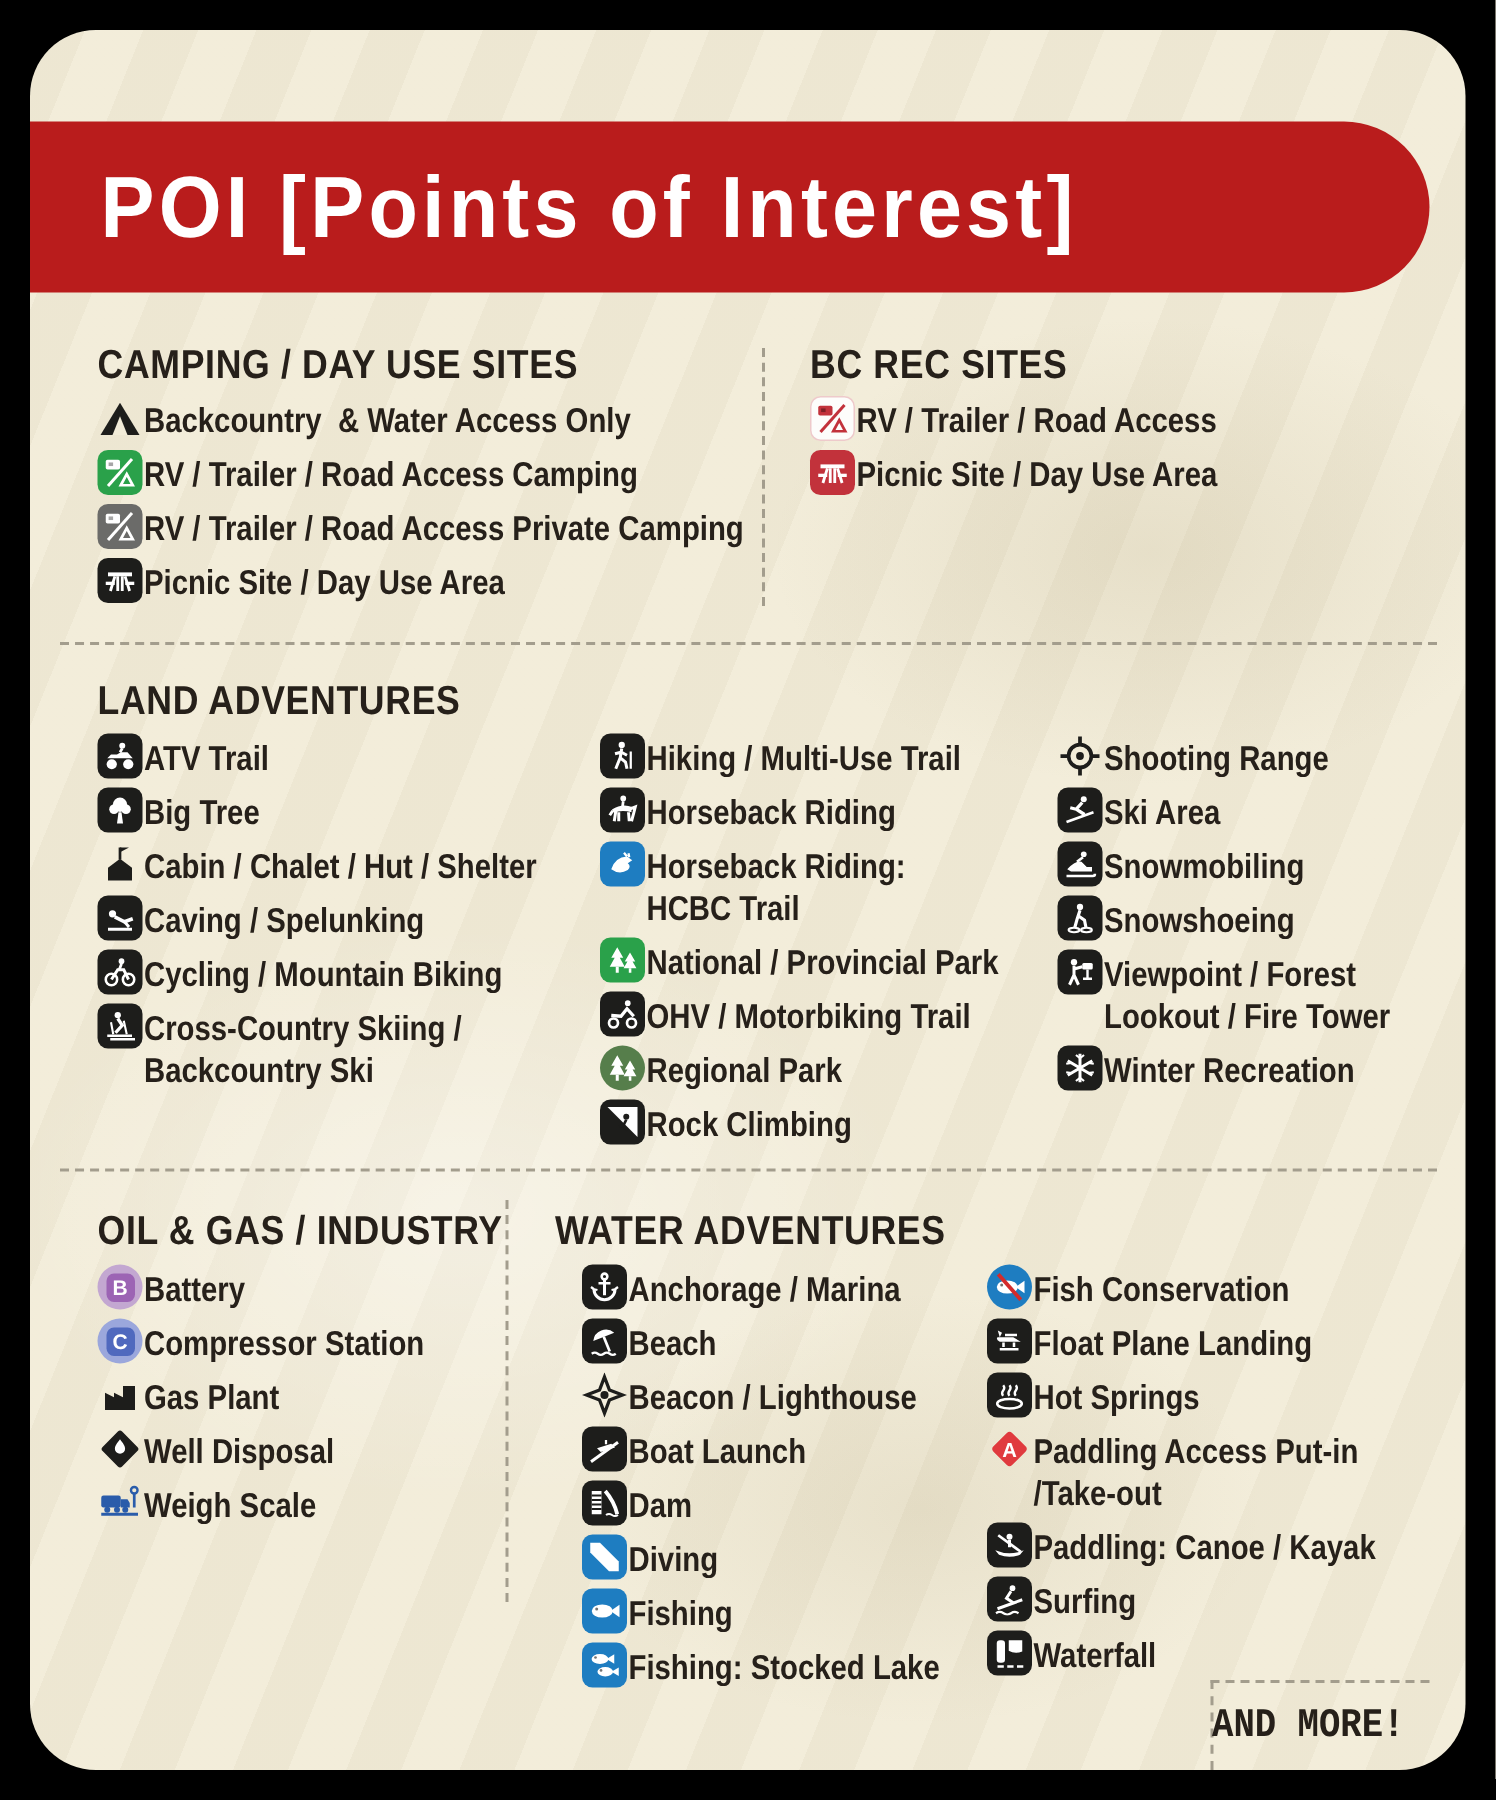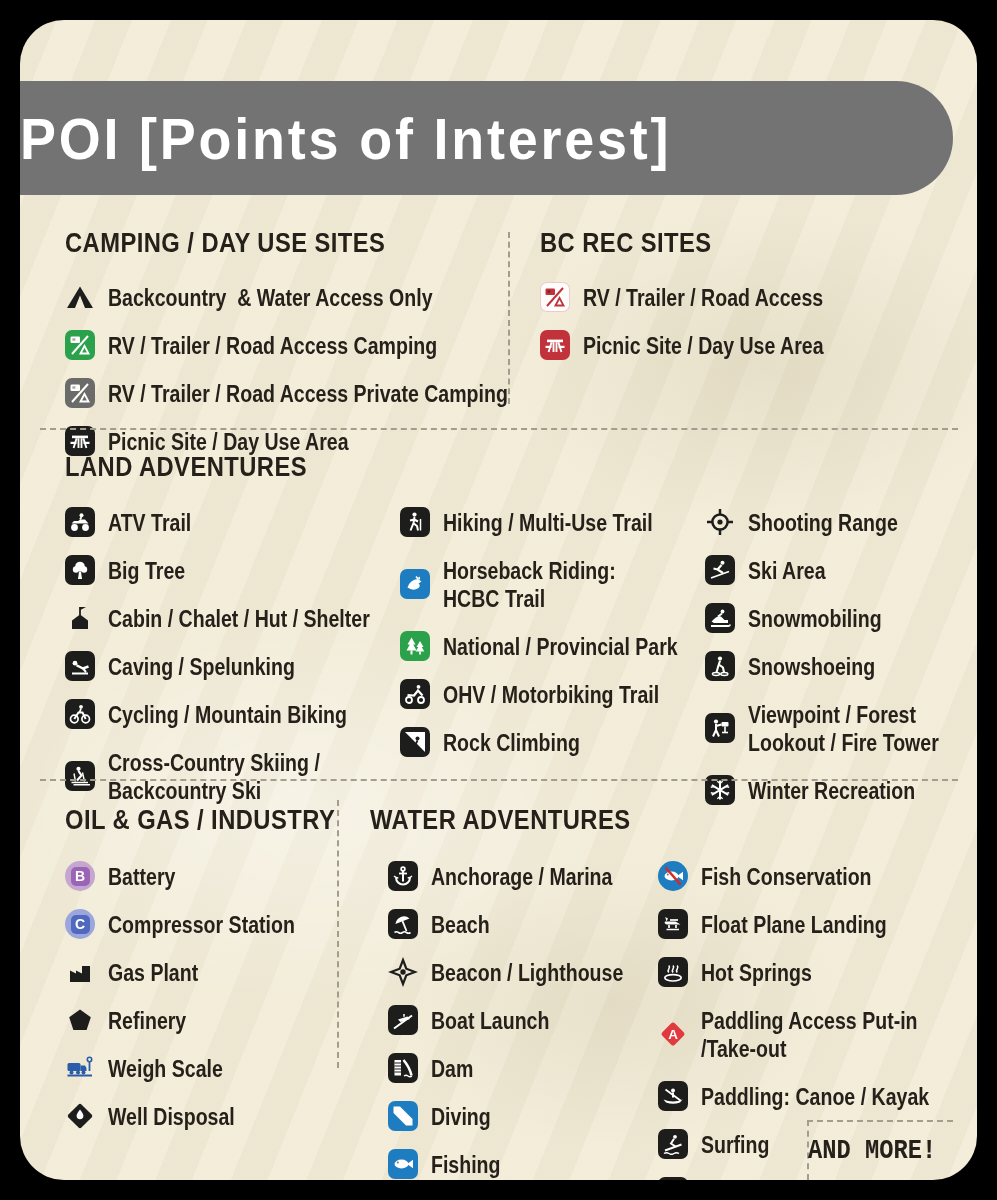--- a/index.html
+++ b/index.html
@@ -15,34 +15,34 @@
     content:""; position:absolute; inset:0; pointer-events:none;
     background:
       radial-gradient(420px 260px at 78% 30%, rgba(167,152,110,.16), transparent 60%),
       radial-gradient(500px 320px at 30% 68%, rgba(255,255,255,.35), transparent 60%),
       radial-gradient(380px 240px at 62% 85%, rgba(167,152,110,.14), transparent 60%),
       repeating-linear-gradient(112deg, rgba(120,105,70,.04) 0 34px, rgba(255,255,255,.05) 34px 70px);
   }
 
   .banner{
     position:absolute; left:20px; top:81px; width:933px; height:114px;
-    background:#737373; border-radius:0 57px 57px 0;
-    display:flex; align-items:center; 
+    background:#b91c1c; border-radius:0 57px 57px 0;
+    display:flex; align-items:center; padding-left:47px;
   }
   .banner-title{
     font-size:58px; font-weight:700; color:#fff; letter-spacing:3px;
     white-space:pre; transform:scaleX(.93); transform-origin:left center;
   }
 
   .sec-title{
     position:absolute; font-size:27px; font-weight:700; color:#26201a;
     letter-spacing:.5px; white-space:pre; transform:scaleX(.88); transform-origin:left top;
   }
   .items{ position:absolute; }
-  .row{ display:flex; align-items:center; gap:13px; margin-bottom:6px; min-height:30px;margin-top:18px; }
+  .row{ display:flex; align-items:flex-start; gap:1px; margin-bottom:6px; min-height:30px; }
   .label{
     font-size:23px; line-height:28px; font-weight:700; color:#26201a;
     white-space:pre; transform:scaleX(.85); transform-origin:left top; padding-top:2px;
   }
 
   .icon{ flex:0 0 30px; width:30px; height:30px; display:flex; align-items:center; justify-content:center; }
   .tile{ border-radius:7px; background:#1d1d1b; color:#fff; }
   .t-green{ background:#2aa14a; } .t-gray{ background:#6b6b69; }
   .t-red{ background:#c2323b; } .t-blue{ background:#1e7dc1; }
   .t-white{ background:#fdfdfb; color:#c2323b; box-shadow:inset 0 0 0 1px rgba(194,50,59,.25); }
@@ -401,20 +401,28 @@
   <div class="items" style="left:380px; top:469px; width:300px;">
     <div class="row">
       <span class="icon tile">
           <svg width="22" height="22" viewBox="0 0 22 22">
             <use href="#s-hike"></use>
           </svg>
         </span>
       <span class="label">Hiking / Multi-Use Trail</span>
     </div>
     <div class="row">
+      <span class="icon tile">
+          <svg width="22" height="22" viewBox="0 0 22 22">
+            <use href="#s-horse"></use>
+          </svg>
+        </span>
+      <span class="label">Horseback Riding</span>
+    </div>
+    <div class="row">
       <span class="icon tile t-blue">
           <svg width="22" height="22" viewBox="0 0 22 22">
             <use href="#s-hcbc"></use>
           </svg>
         </span>
       <span class="label">Horseback Riding:
 HCBC Trail</span>
     </div>
     <div class="row">
       <span class="icon tile t-green">
@@ -424,20 +432,28 @@
         </span>
       <span class="label">National / Provincial Park</span>
     </div>
     <div class="row">
       <span class="icon tile">
           <svg width="22" height="22" viewBox="0 0 22 22">
             <use href="#s-ohv"></use>
           </svg>
         </span>
       <span class="label">OHV / Motorbiking Trail</span>
+    </div>
+    <div class="row">
+      <span class="icon tile t-circle t-rpark">
+          <svg width="22" height="22" viewBox="0 0 22 22">
+            <use href="#s-trees2"></use>
+          </svg>
+        </span>
+      <span class="label">Regional Park</span>
     </div>
     <div class="row">
       <span class="icon tile">
         <svg width="22" height="22" viewBox="0 0 22 22">
             <path d="M21 1 V21 L1 1 Z" fill="#fff"></path>
             <circle cx="13.5" cy="7.5" r="2" fill="#1d1d1b"></circle>
             <path d="M13.5 9.5 L11.5 13.5 L14.5 16.5 M11.8 13 L8.8 14" stroke="#1d1d1b" stroke-width="1.8" fill="none"></path>
           </svg>
       </span>
       <span class="label">Rock Climbing</span>
@@ -520,40 +536,32 @@
       <span class="icon bare">
           <svg width="30" height="30">
             <use href="#s-factory"></use>
           </svg>
         </span>
       <span class="label">Gas Plant</span>
     </div>
     <div class="row">
       <span class="icon bare">
           <svg width="30" height="30">
-            <use href="#s-pentagon"></use>
-          </svg>
-        </span>
-      <span class="label">Refinery</span>
+            <use href="#s-diamonddrop"></use>
+          </svg>
+        </span>
+      <span class="label">Well Disposal</span>
     </div>
     <div class="row">
       <span class="icon bare">
           <svg width="30" height="30">
             <use href="#s-truckscale"></use>
           </svg>
         </span>
       <span class="label">Weigh Scale</span>
-    </div>
-    <div class="row">
-      <span class="icon bare">
-          <svg width="30" height="30">
-            <use href="#s-diamonddrop"></use>
-          </svg>
-        </span>
-      <span class="label">Well Disposal</span>
     </div>
   </div>
 
   <div class="vdash" style="left:317px; top:780px; height:268px;"></div>
 
   <div class="sec-title" style="left:350px; top:785px;">WATER ADVENTURES</div>
 
   <div class="items" style="left:368px; top:823px; width:285px;">
     <div class="row">
       <span class="icon tile">

